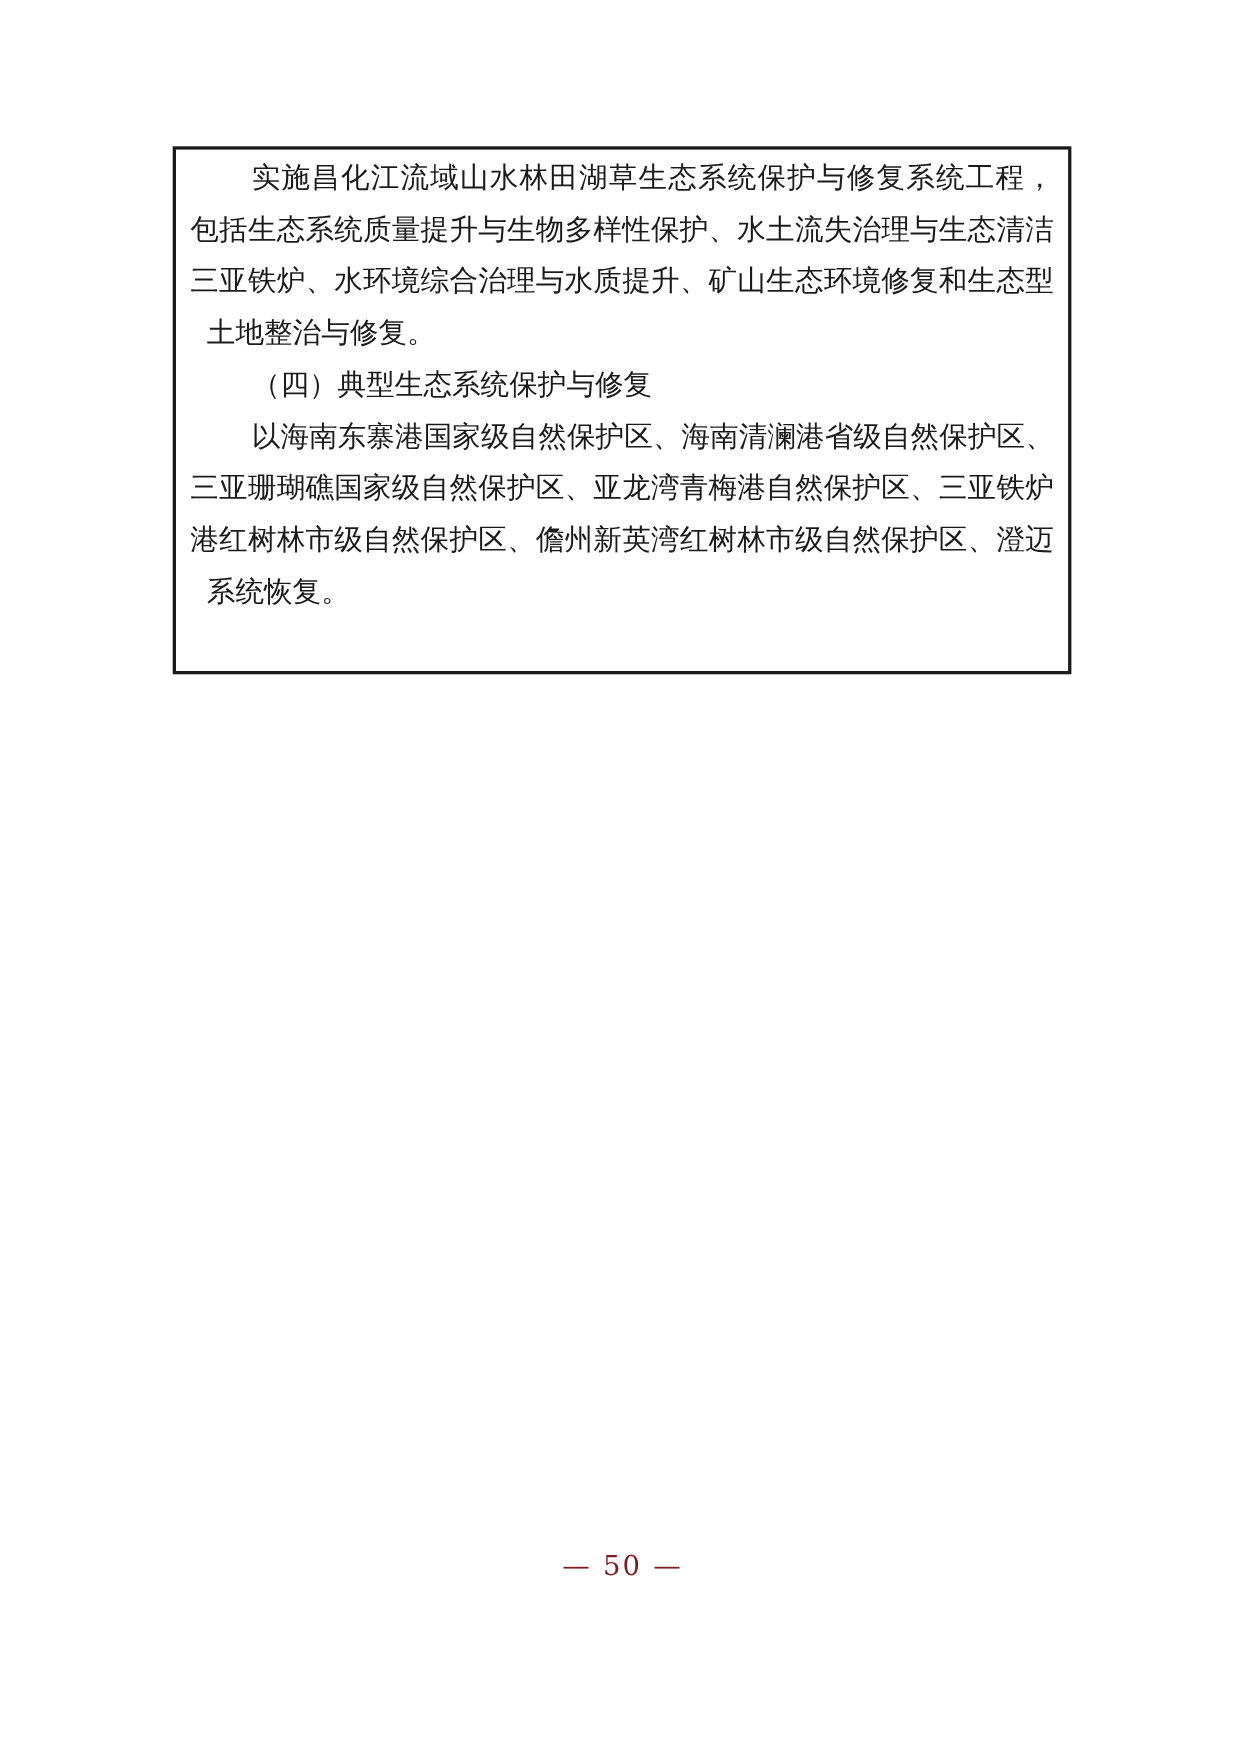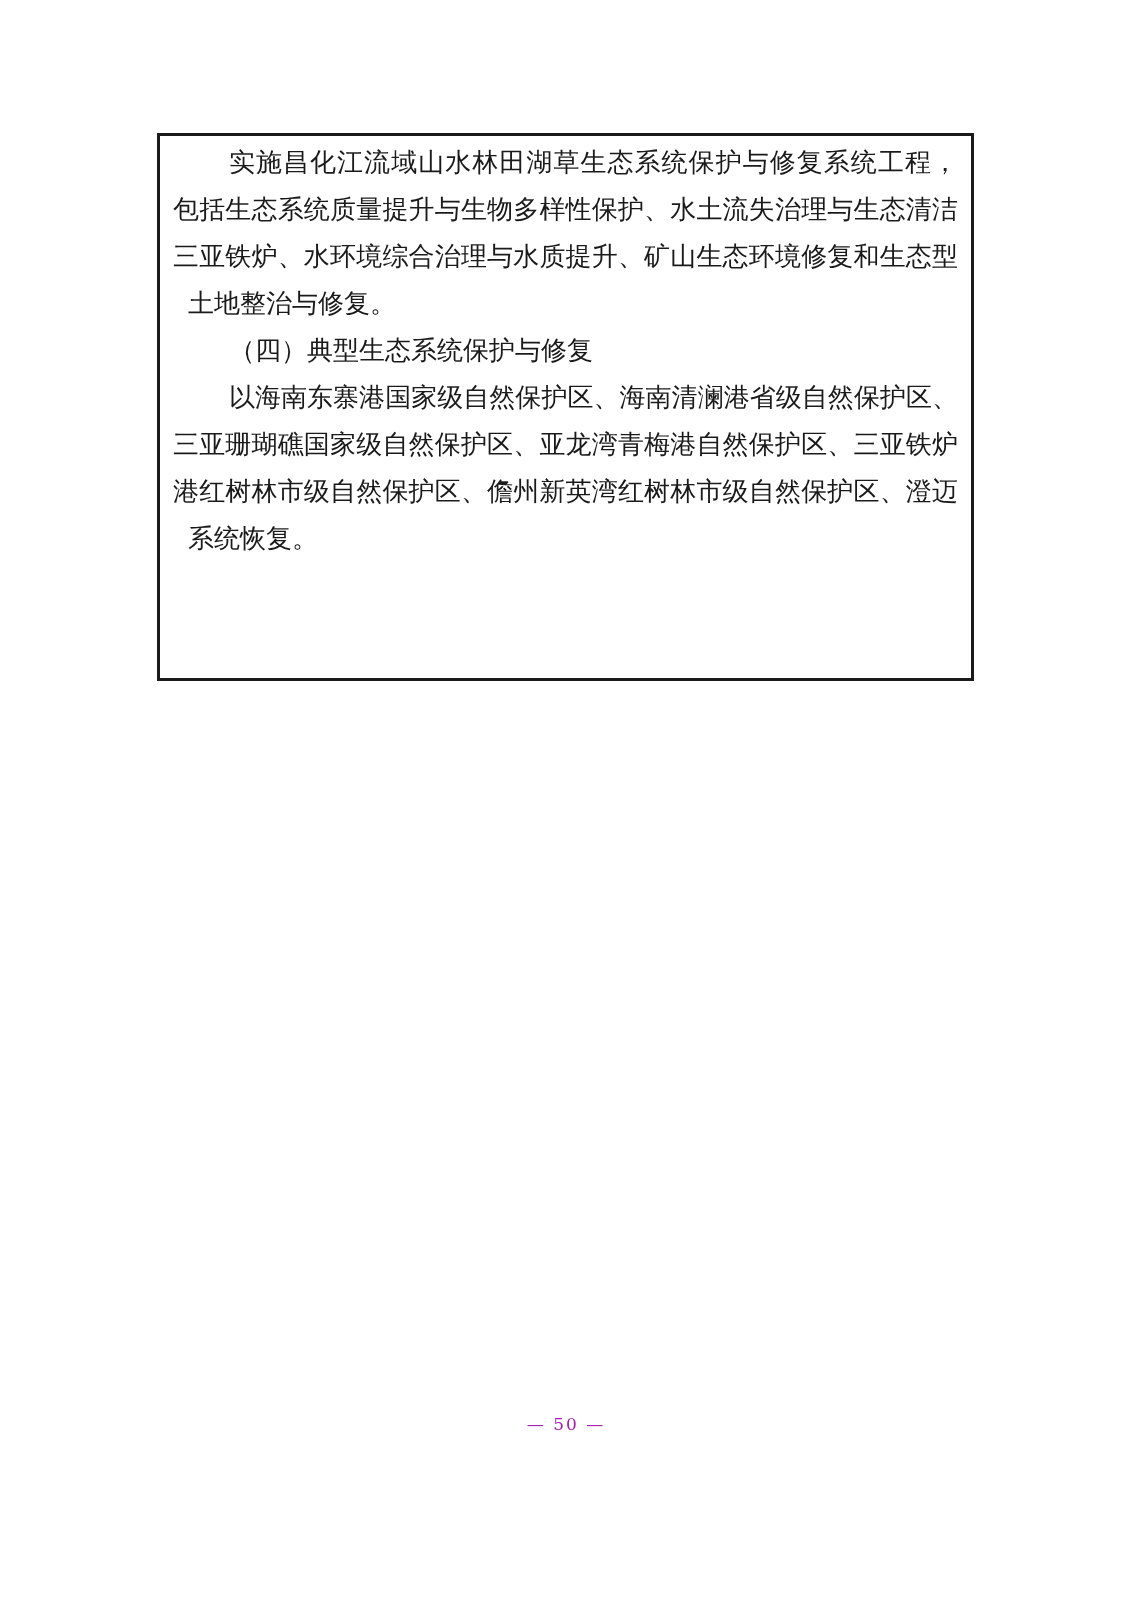--- a/index.html
+++ b/index.html
@@ -13,21 +13,21 @@
     background: #ffffff;
     font-family: "DejaVu Serif", "Liberation Serif", serif;
     color: #1a1a1a;
     overflow: hidden;
   }
   .content-box {
     position: absolute;
     left: 157px;
     top: 133px;
     width: 817px;
-    height: 548px;
+    height: 480px;
     border: 3px solid #1a1a1a;
     padding: 3px 13px 0 13px;
     background: #ffffff;
   }
   .para, .heading {
     font-size: 26px;
     line-height: 47px;
     color: #1a1a1a;
   }
   .tline {
@@ -40,23 +40,23 @@
   .heading {
     font-weight: normal;
     text-indent: 2.15em;
   }
   .page-footer {
     position: absolute;
     left: 0;
     top: 1404px;
     width: 100%;
     text-align: center;
-    font-size: 17px;
+    font-size: 25px;
     line-height: 40px;
-    color: #a21caf;
+    color: #7f1d1d;
     letter-spacing: 2px;
   }
 </style>
 </head>
 <body>
 
 <div class="page">
 
   <div class="content-box">
 

